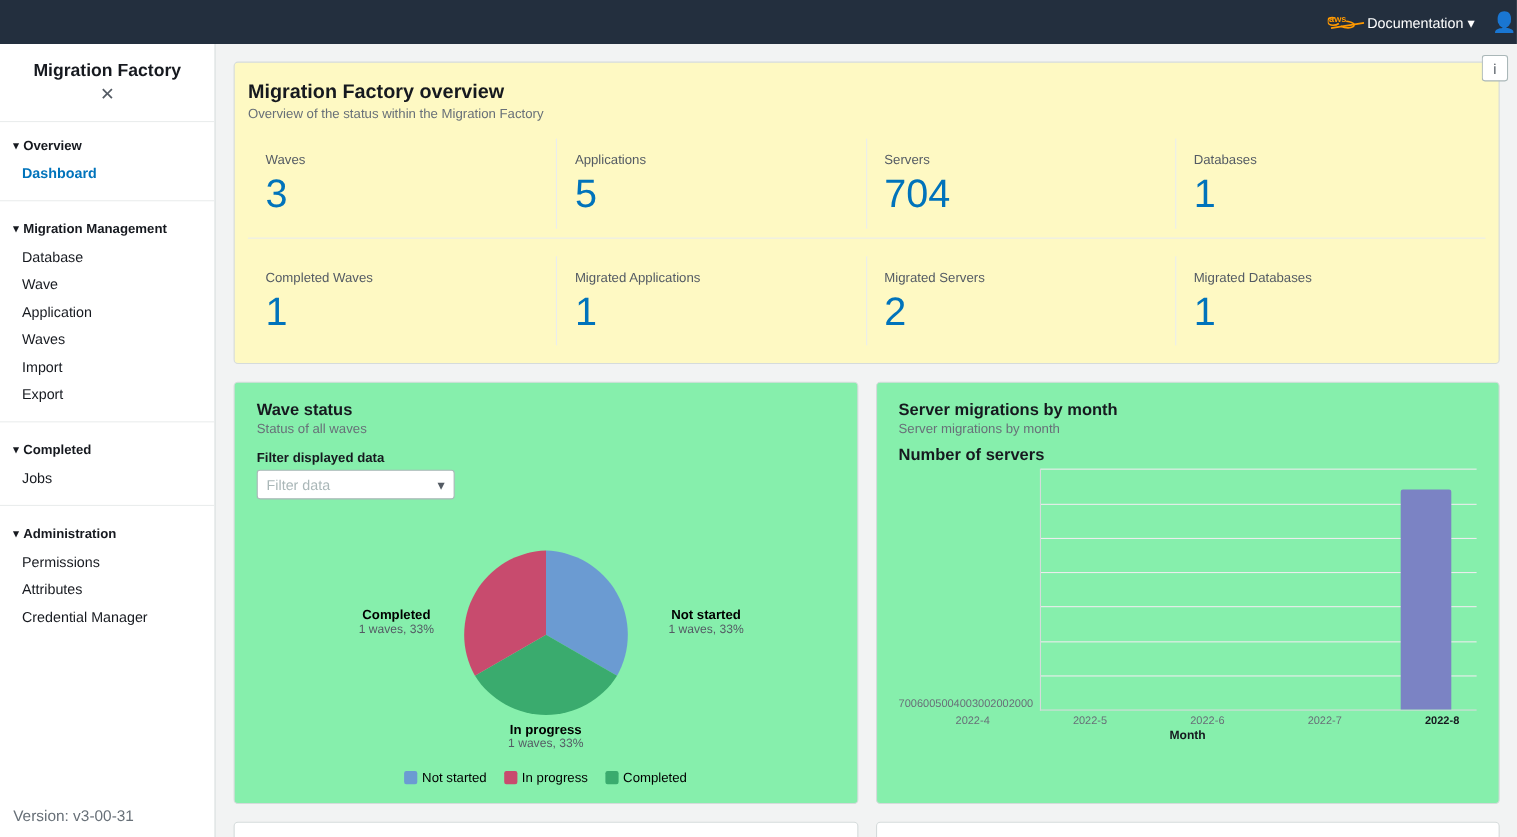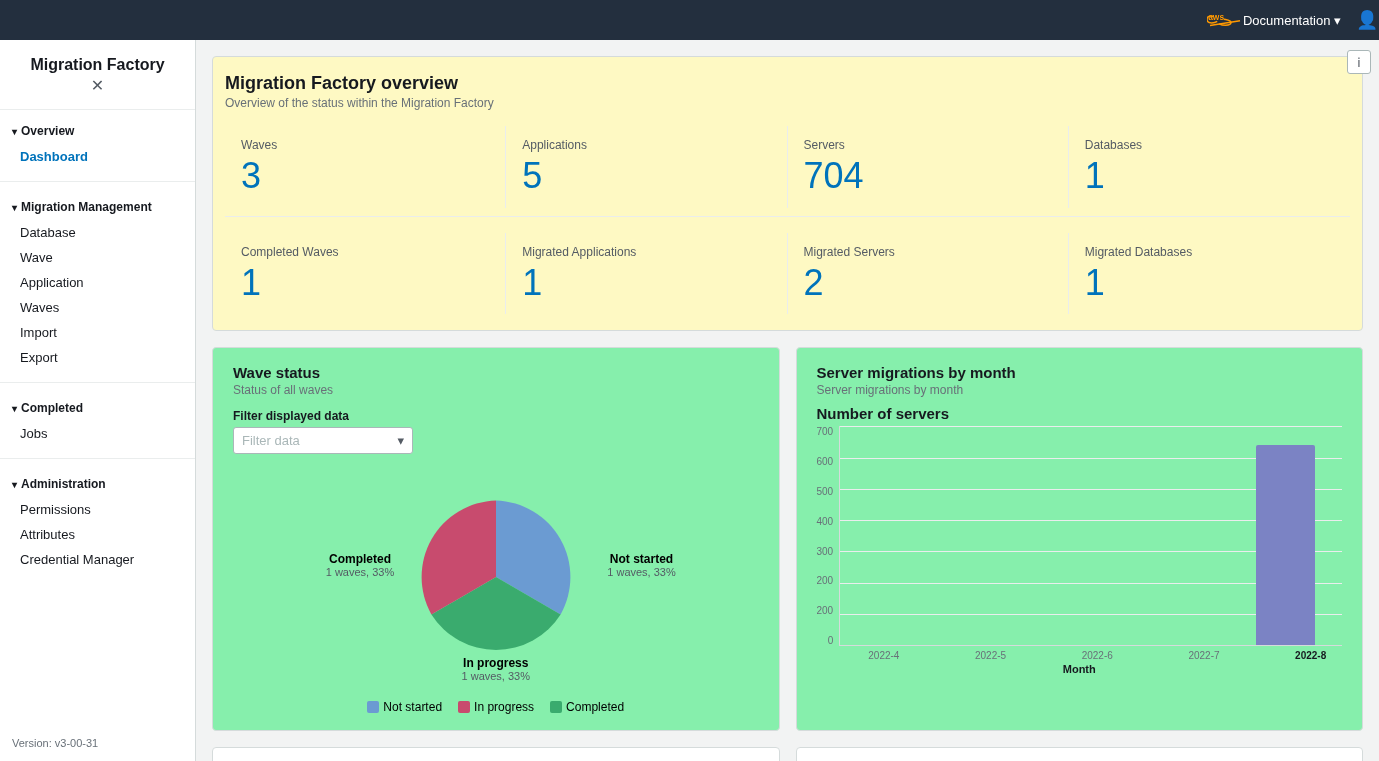--- a/index.html
+++ b/index.html
@@ -87,21 +87,21 @@
       cursor: pointer;
       font-size: 13px;
     }
     .sidebar-item.active {
       color: #0073bb;
       font-weight: 600;
     }
     .sidebar-version {
       padding: 12px;
       color: #687078;
-      font-size: 11px;
+      font-size: 14px;
       margin-top: auto;
     }
     .divider { height: 1px; background: #eaeded; margin: 4px 0; }
 
     
     .content {
       flex: 1;
       overflow-y: auto;
       padding: 16px;
       position: relative;
@@ -235,21 +235,20 @@
       font-weight: 600;
       margin-bottom: 4px;
     }
     .bar-chart-area {
       display: flex;
       align-items: flex-end;
       gap: 0;
     }
     .bar-chart-y-axis {
       display: flex;
-      flex-direction: column;
       justify-content: space-between;
       align-items: flex-end;
       padding-right: 6px;
       height: 220px;
       font-size: 10px;
       color: #687078;
     }
     .bar-chart-plot {
       flex: 1;
       height: 220px;

